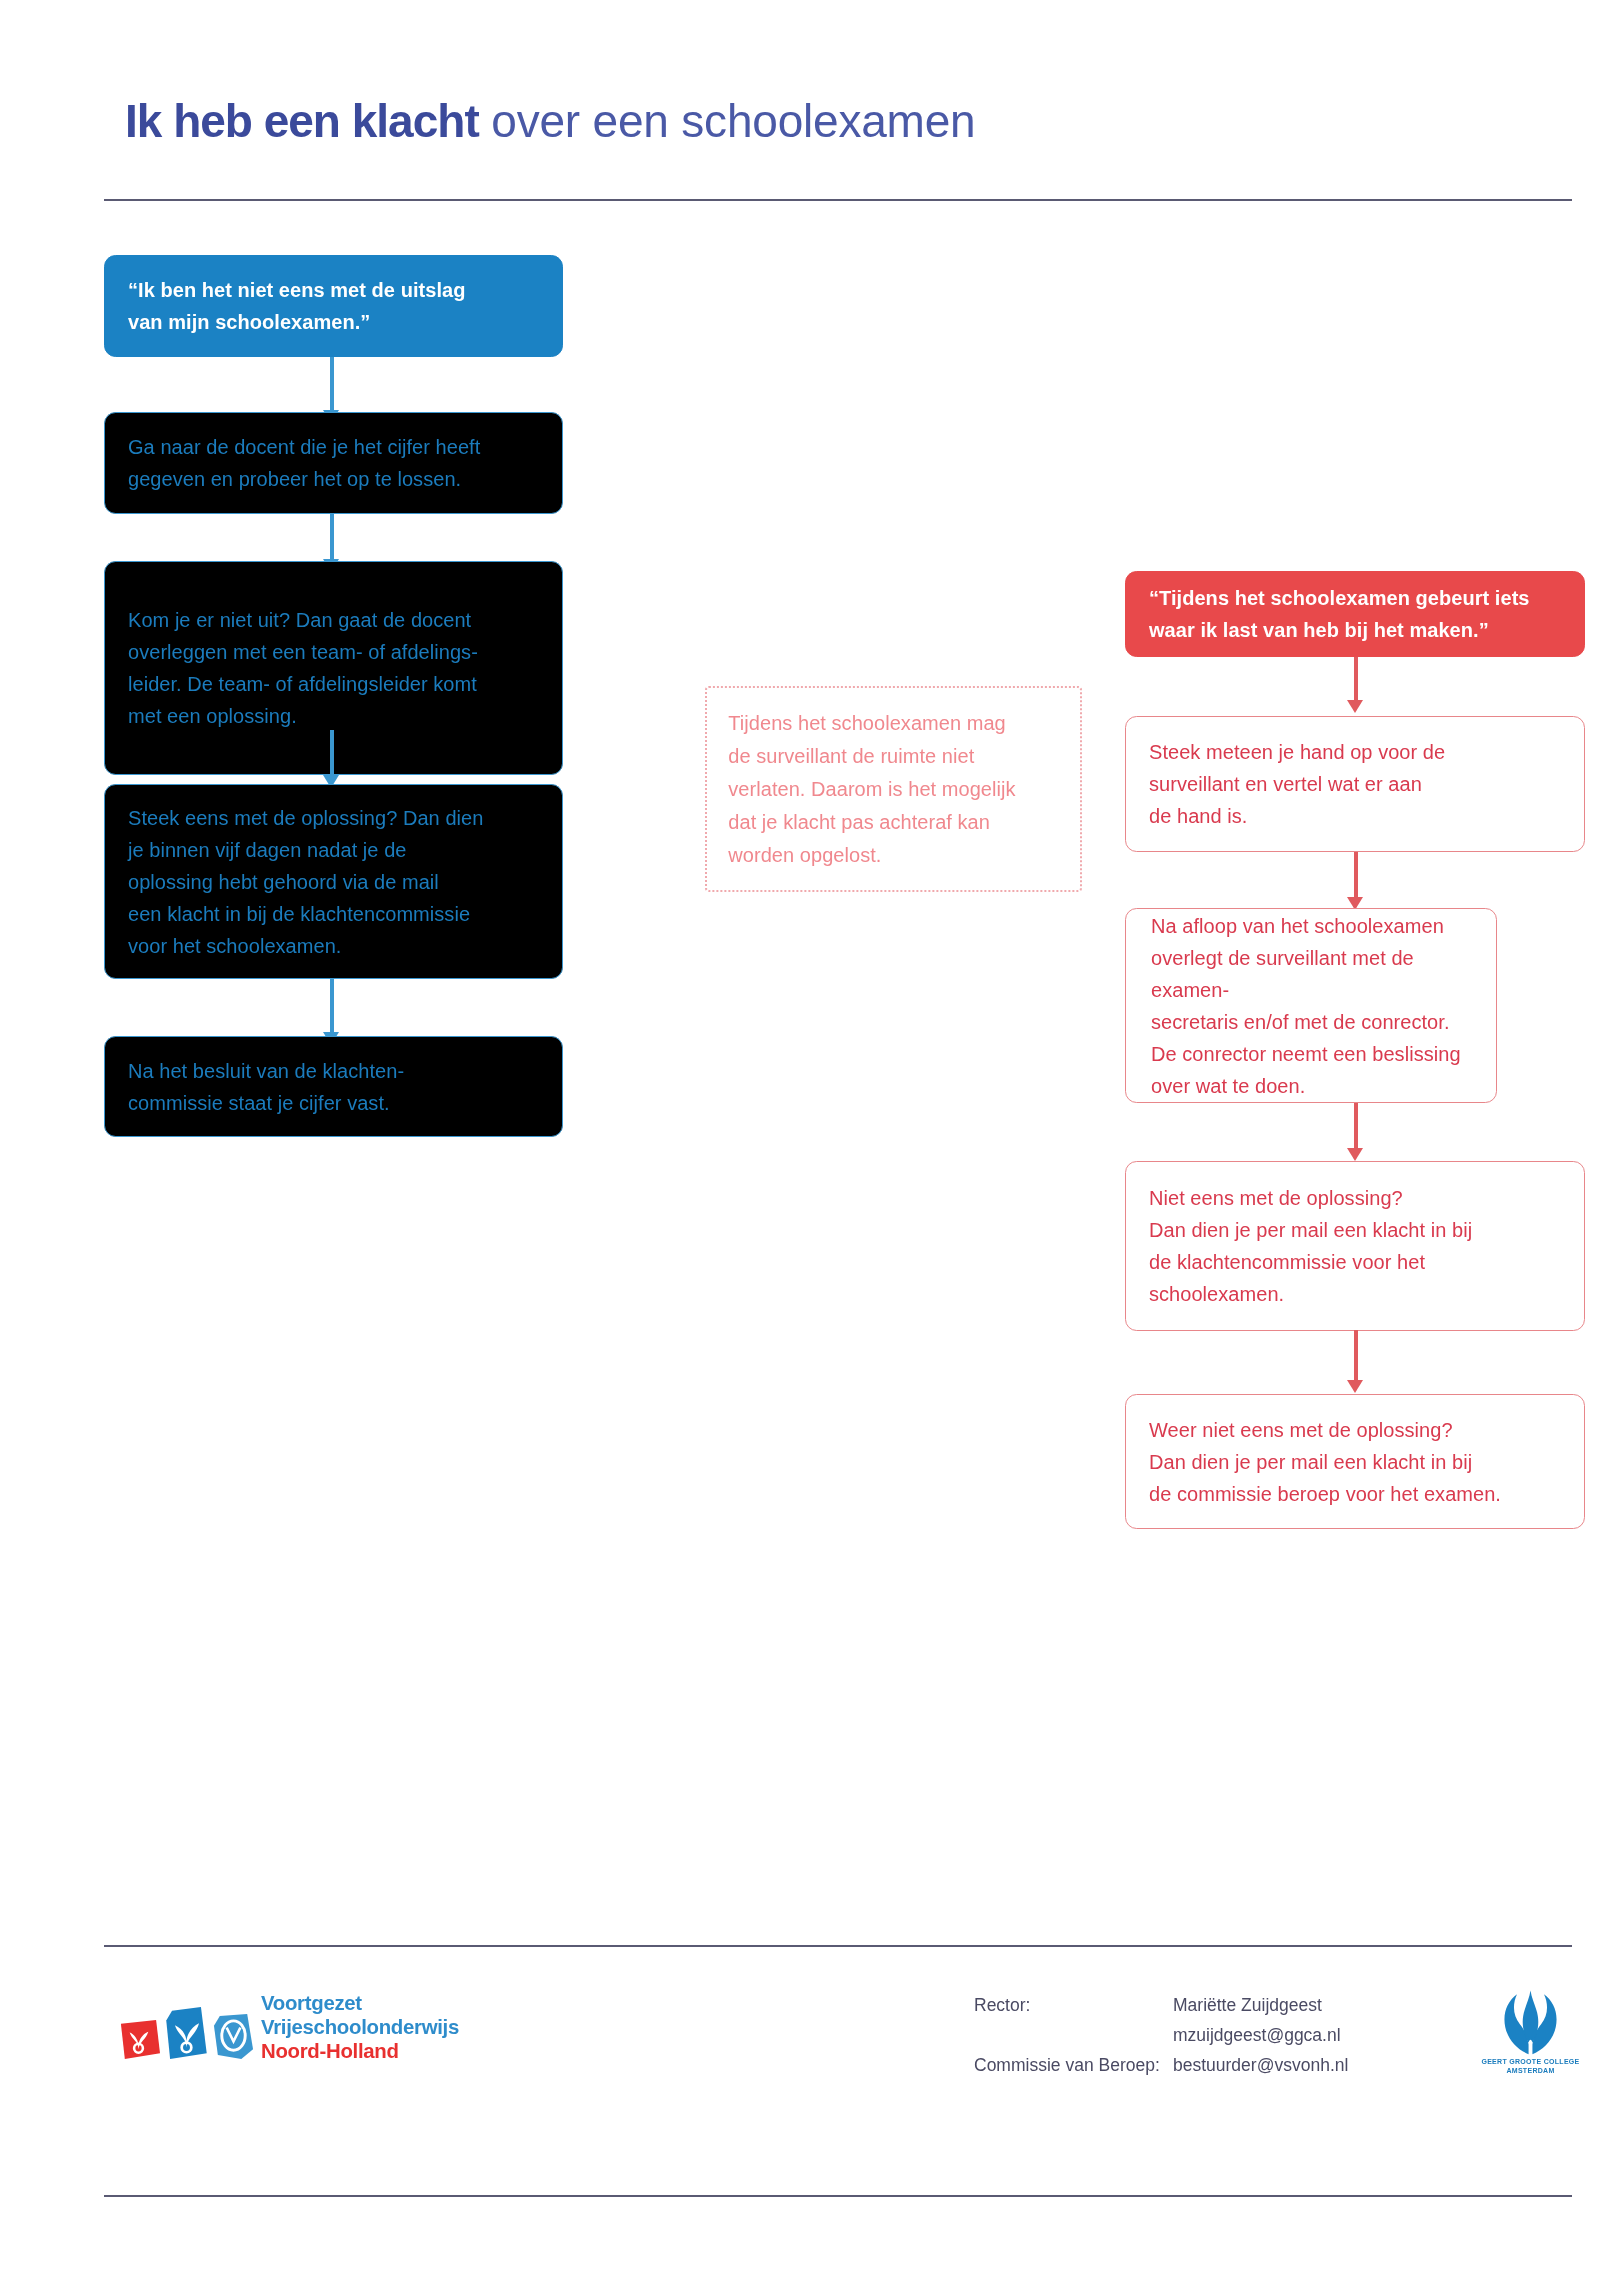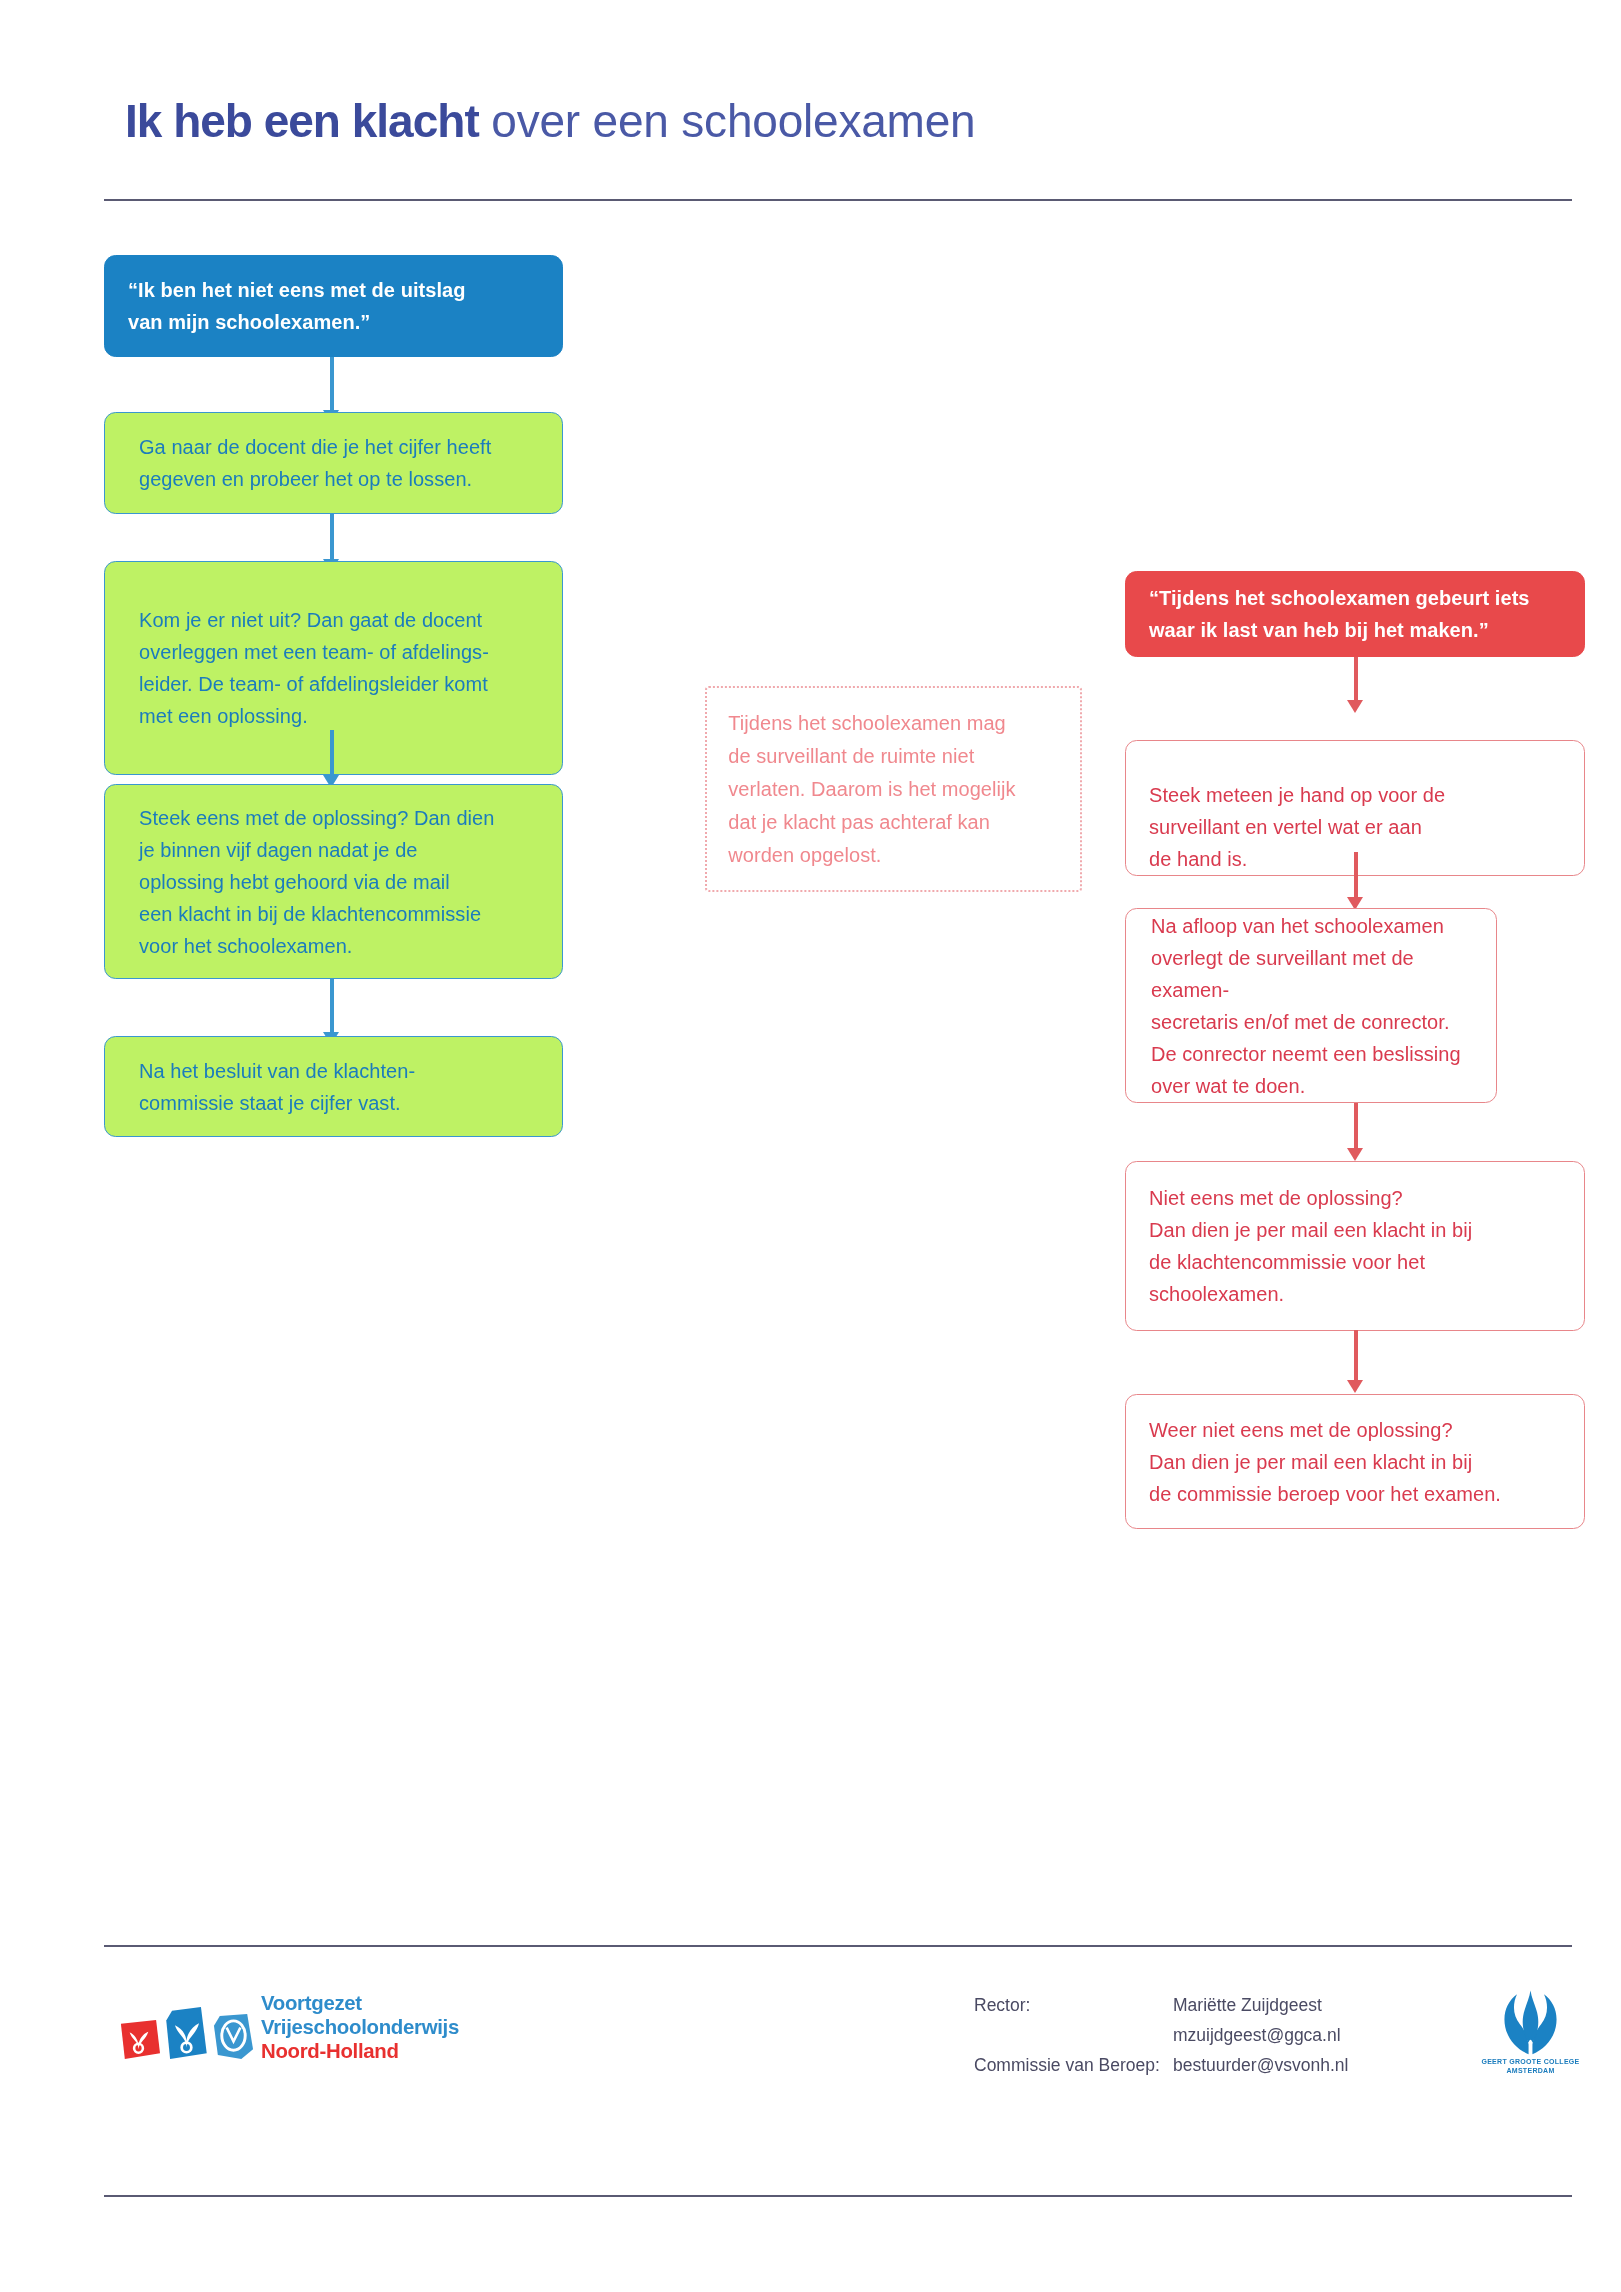--- a/index.html
+++ b/index.html
@@ -71,23 +71,23 @@
   .node.blue-solid {
     background: #1b82c4;
     border: 1.9px solid #1b82c4;
     padding: 0 23px;
   }
   .node.blue-solid .txt {
     color: #ffffff;
     font-weight: bold;
   }
   .node.blue-outline {
-    background: #bef264;
+    background: #000000;
     border: 1.9px solid #3a97d0;
-    padding: 0 34px;
+    padding: 0 23px;
   }
   .node.blue-outline .txt {
     color: #1b7cbd;
   }
 
   
   .node.red-solid {
     background: #e8494b;
     border: 1.9px solid #e8494b;
     padding: 0 23px;
@@ -279,21 +279,21 @@
   <div class="node red-solid" style="left:1097px; top:571px; width:460px; height:86px;">
     <span class="txt">“Tijdens het schoolexamen gebeurt iets
 waar ik last van heb bij het maken.”</span>
   </div>
 
   <div class="arrow red" style="left:1326px; top:657px; height:43px;">
     <span class="shaft"></span>
     <span class="head"></span>
   </div>
 
-  <div class="node red-outline" style="left:1097px; top:740px; width:460px; height:136px;align-items:flex-end;">
+  <div class="node red-outline" style="left:1097px; top:716px; width:460px; height:136px;">
     <span class="txt">Steek meteen je hand op voor de
 surveillant en vertel wat er aan
 de hand is.</span>
   </div>
 
   <div class="arrow red" style="left:1326px; top:852px; height:45px;">
     <span class="shaft"></span>
     <span class="head"></span>
   </div>
 

